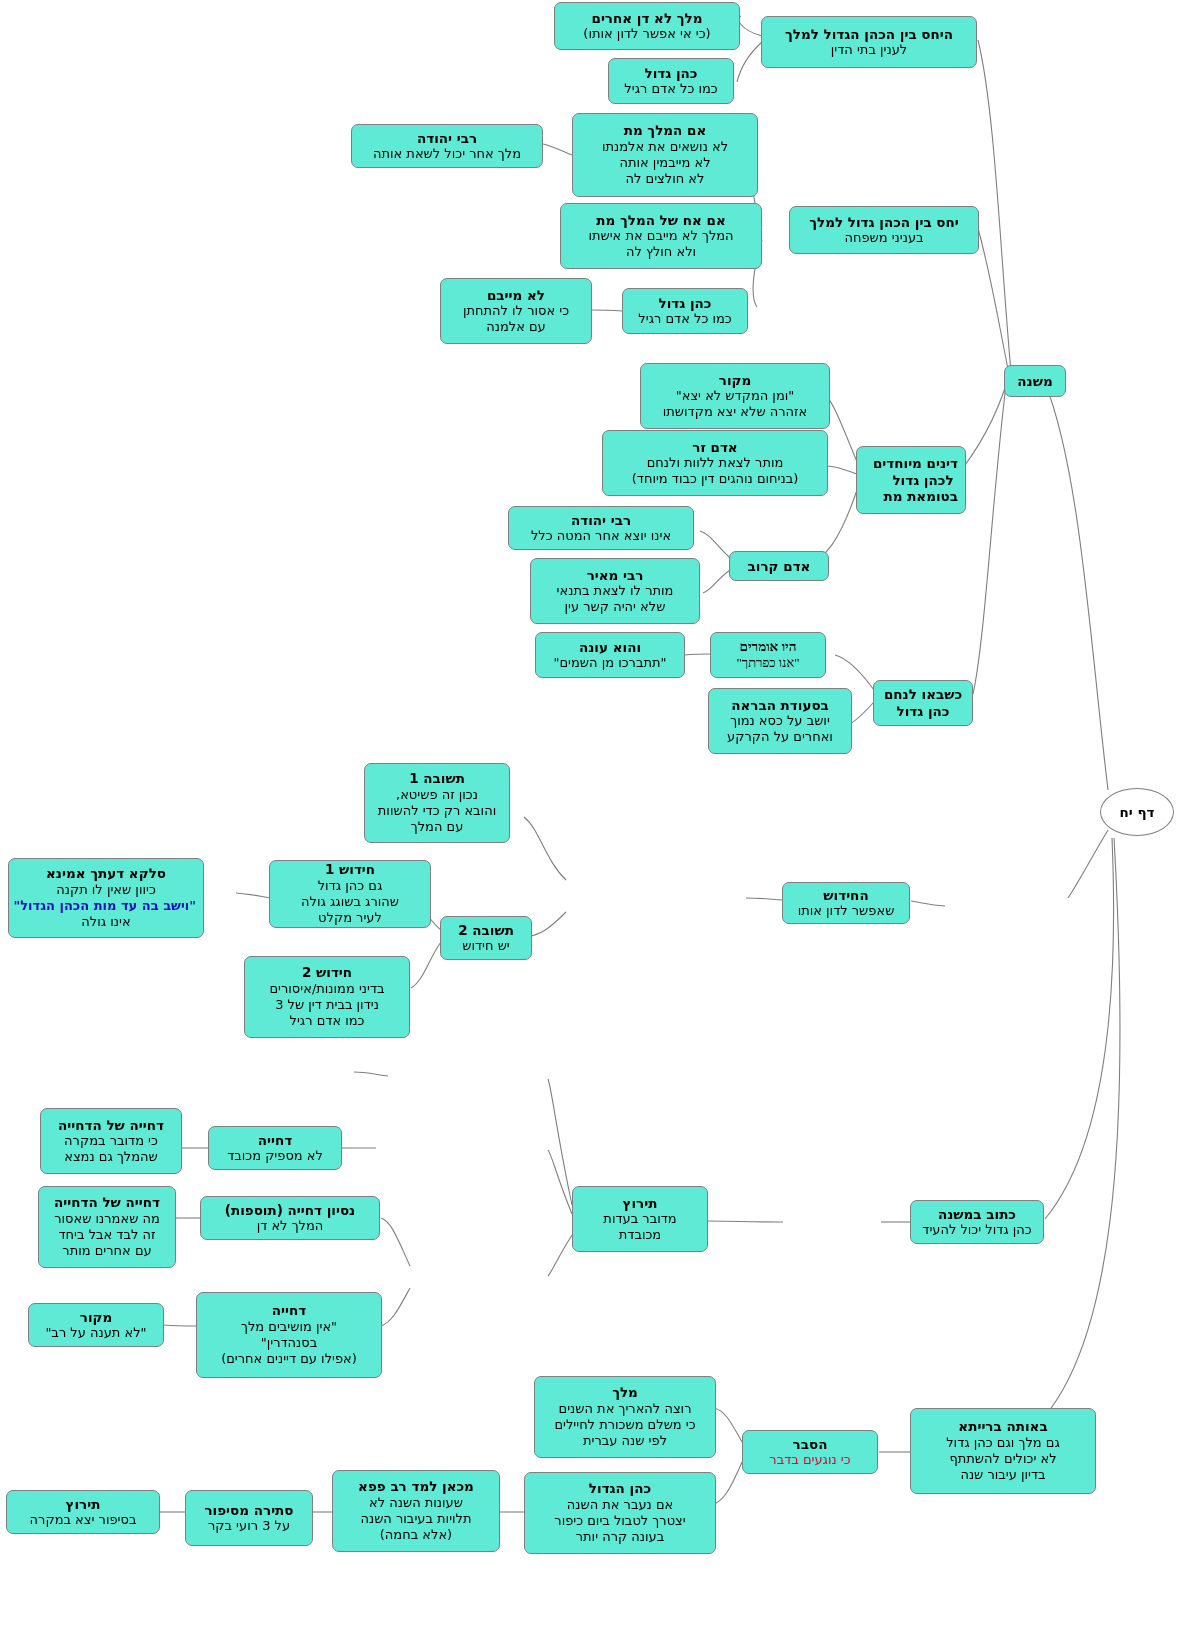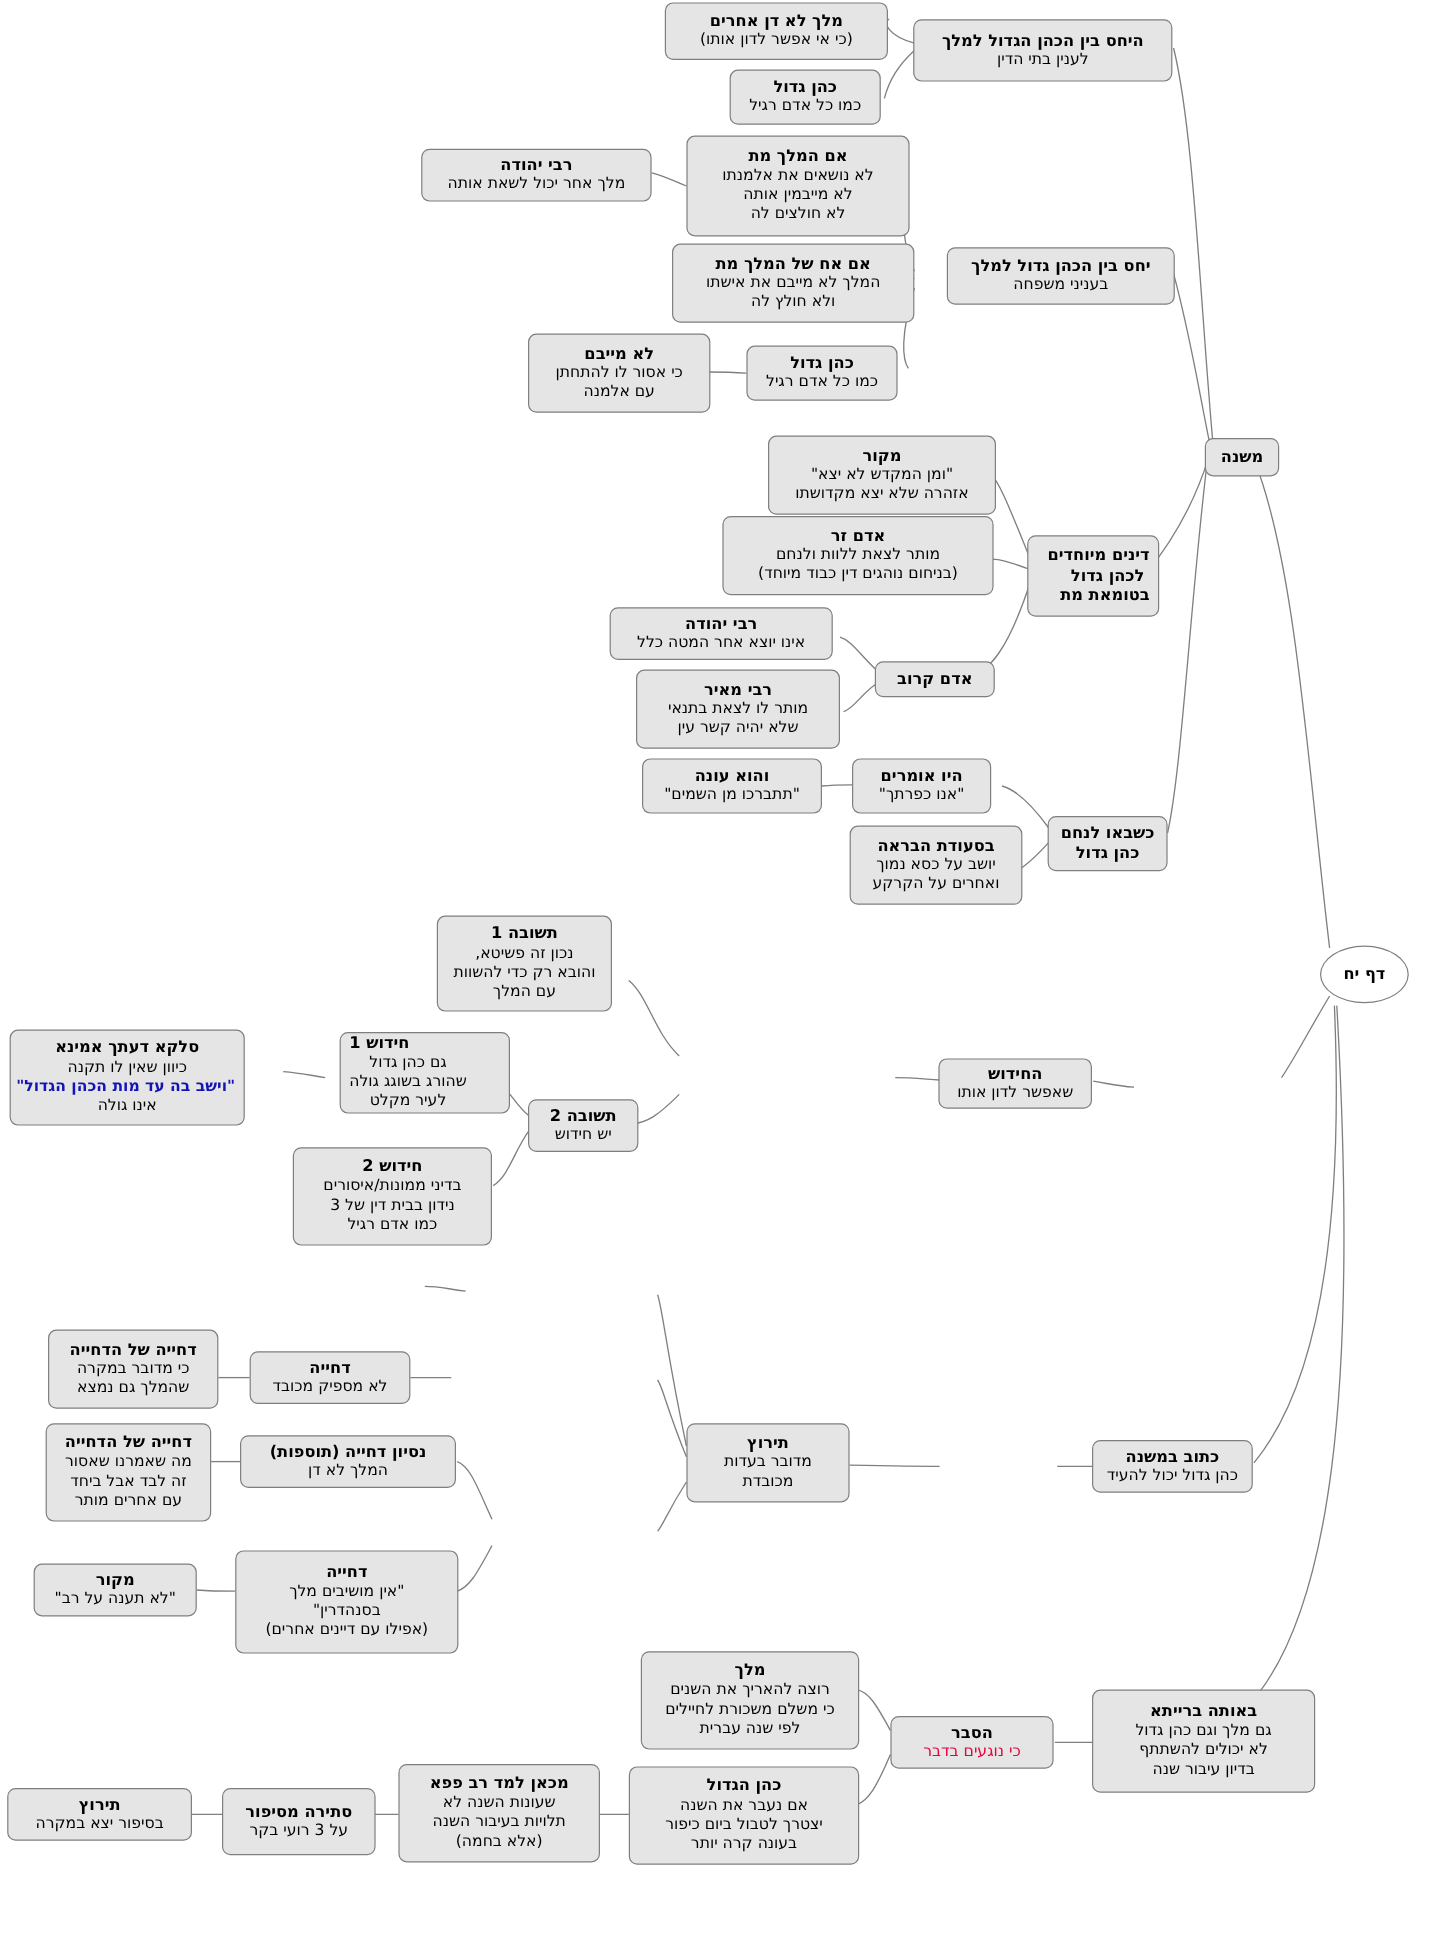--- a/index.html
+++ b/index.html
@@ -18,21 +18,21 @@
     position:absolute;
     left:0;top:0;
     width:1202px;height:1629px;
     pointer-events:none;
   }
   .node{
     position:absolute;
     box-sizing:border-box;
     border:1px solid #7f7f7f;
     border-radius:7px;
-    background:#e5e5e5;
+    background:#5eead4;
     text-align:center;
     padding:4px 7px;
     line-height:1.24;
     color:#000000;
     direction:rtl;
     display:flex;
     flex-direction:column;
     justify-content:center;
   }
   .node .ttl{
@@ -268,21 +268,21 @@
       <div>מותר לו לצאת בתנאי</div>
         <div>שלא יהיה קשר עין</div>
     </div>
   </div>
 
   <div class="node" style="left:873px;top:680px;width:100px;height:46px;">
     <div class="ttl">כשבאו לנחם</div>
     <div class="ttl">כהן גדול</div>
   </div>
 
-  <div class="node" style="left:710px;top:632px;width:116px;height:46px;">
+  <div class="node" style="left:710px;top:632px;width:116px;height:46px;font-family:Liberation Serif, serif;">
     <div class="ttl">היו אומרים</div>
     <div class="bdy">
         <div>"אנו כפרתך"</div>
       </div>
   </div>
 
   <div class="node" style="left:535px;top:632px;width:150px;height:46px;">
     <div class="ttl">והוא עונה</div>
     <div class="bdy">
         <div>"תתברכו מן השמים"</div>
@@ -313,21 +313,21 @@
     </div>
   </div>
 
   <div class="node" style="left:440px;top:916px;width:92px;height:44px;">
     <div class="ttl">תשובה 2</div>
     <div class="bdy">
         <div>יש חידוש</div>
       </div>
   </div>
 
-  <div class="node" style="left:283px;top:860px;width:142px;height:68px;align-items:flex-end;">
+  <div class="node" style="left:269px;top:860px;width:162px;height:68px;">
     <div class="ttl">חידוש 1</div>
     <div class="bdy">
       <div>גם כהן גדול</div>
         <div>שהורג בשוגג גולה</div>
         <div>לעיר מקלט</div>
     </div>
   </div>
 
   <div class="node" style="left:244px;top:956px;width:166px;height:82px;">
     <div class="ttl">חידוש 2</div>

